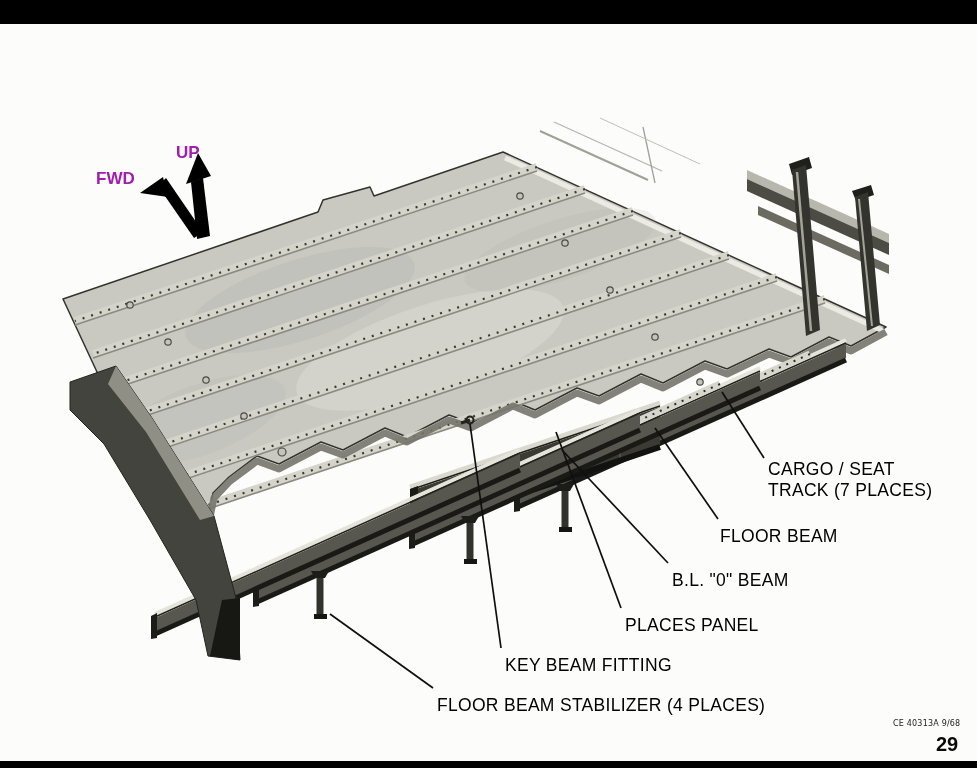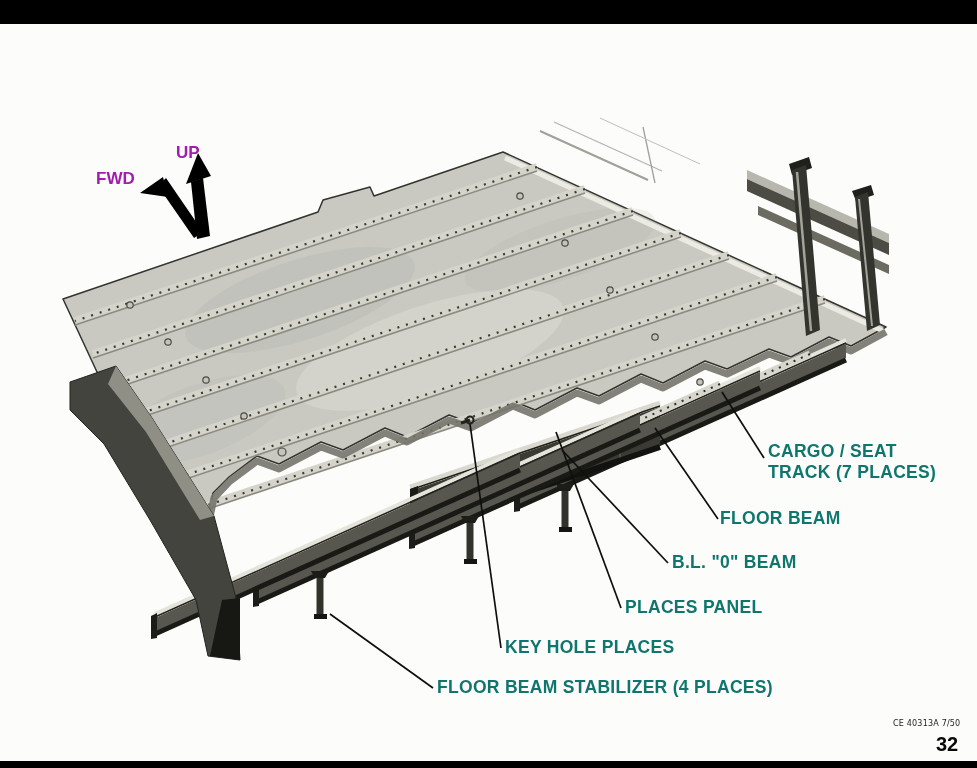--- a/index.html
+++ b/index.html
@@ -6,22 +6,22 @@
   body{
     width:977px;height:768px;position:relative;overflow:hidden;
     background:#fcfcfa;
     font-family:"Liberation Sans",sans-serif;
   }
   .bar{position:absolute;left:0;width:977px;background:#000;}
   .bar.top{top:0;height:24px;}
   .bar.bottom{bottom:0;height:7px;}
   .art{position:absolute;left:0;top:0;}
   .callout{
-    position:absolute;font-weight:bold;font-size:17.5px;color:#0f766e;
-    letter-spacing:.3px;line-height:1.22;white-space:nowrap;
+    position:absolute;font-weight:normal;font-size:17.5px;color:#000000;
+    letter-spacing:.3px;line-height:1.22;white-space:nowrap;margin-top:18px;
   }
   #c0{left:768px;top:441px;width:180px;white-space:normal;}
   #c1{left:720px;top:508px;}
   #c2{left:672px;top:552px;}
   #c3{left:625px;top:597px;}
   #c4{left:505px;top:637px;}
   #c5{left:437px;top:677px;}
   .axis-label{position:absolute;font-weight:bold;font-size:17px;color:#a21caf;}
   #axis-up{left:176px;top:143px;}
   #axis-fwd{left:96px;top:169px;}
@@ -253,20 +253,20 @@
     </g>
   </svg>
 
   <div class="axis-label" id="axis-up">UP</div>
   <div class="axis-label" id="axis-fwd">FWD</div>
 
   <div class="callout" id="c0">CARGO / SEAT TRACK (7 PLACES)</div>
   <div class="callout" id="c1">FLOOR BEAM</div>
   <div class="callout" id="c2">B.L. "0" BEAM</div>
   <div class="callout" id="c3">PLACES PANEL</div>
-  <div class="callout" id="c4">KEY HOLE PLACES</div>
+  <div class="callout" id="c4">KEY BEAM FITTING</div>
   <div class="callout" id="c5">FLOOR BEAM STABILIZER (4 PLACES)</div>
 
-  <div class="figref">CE 40313A 7/50</div>
-  <div class="pageno">32</div>
+  <div class="figref">CE 40313A 9/68</div>
+  <div class="pageno">29</div>
 
   <div class="bar bottom"></div>
 </div>
 
 </body></html>

